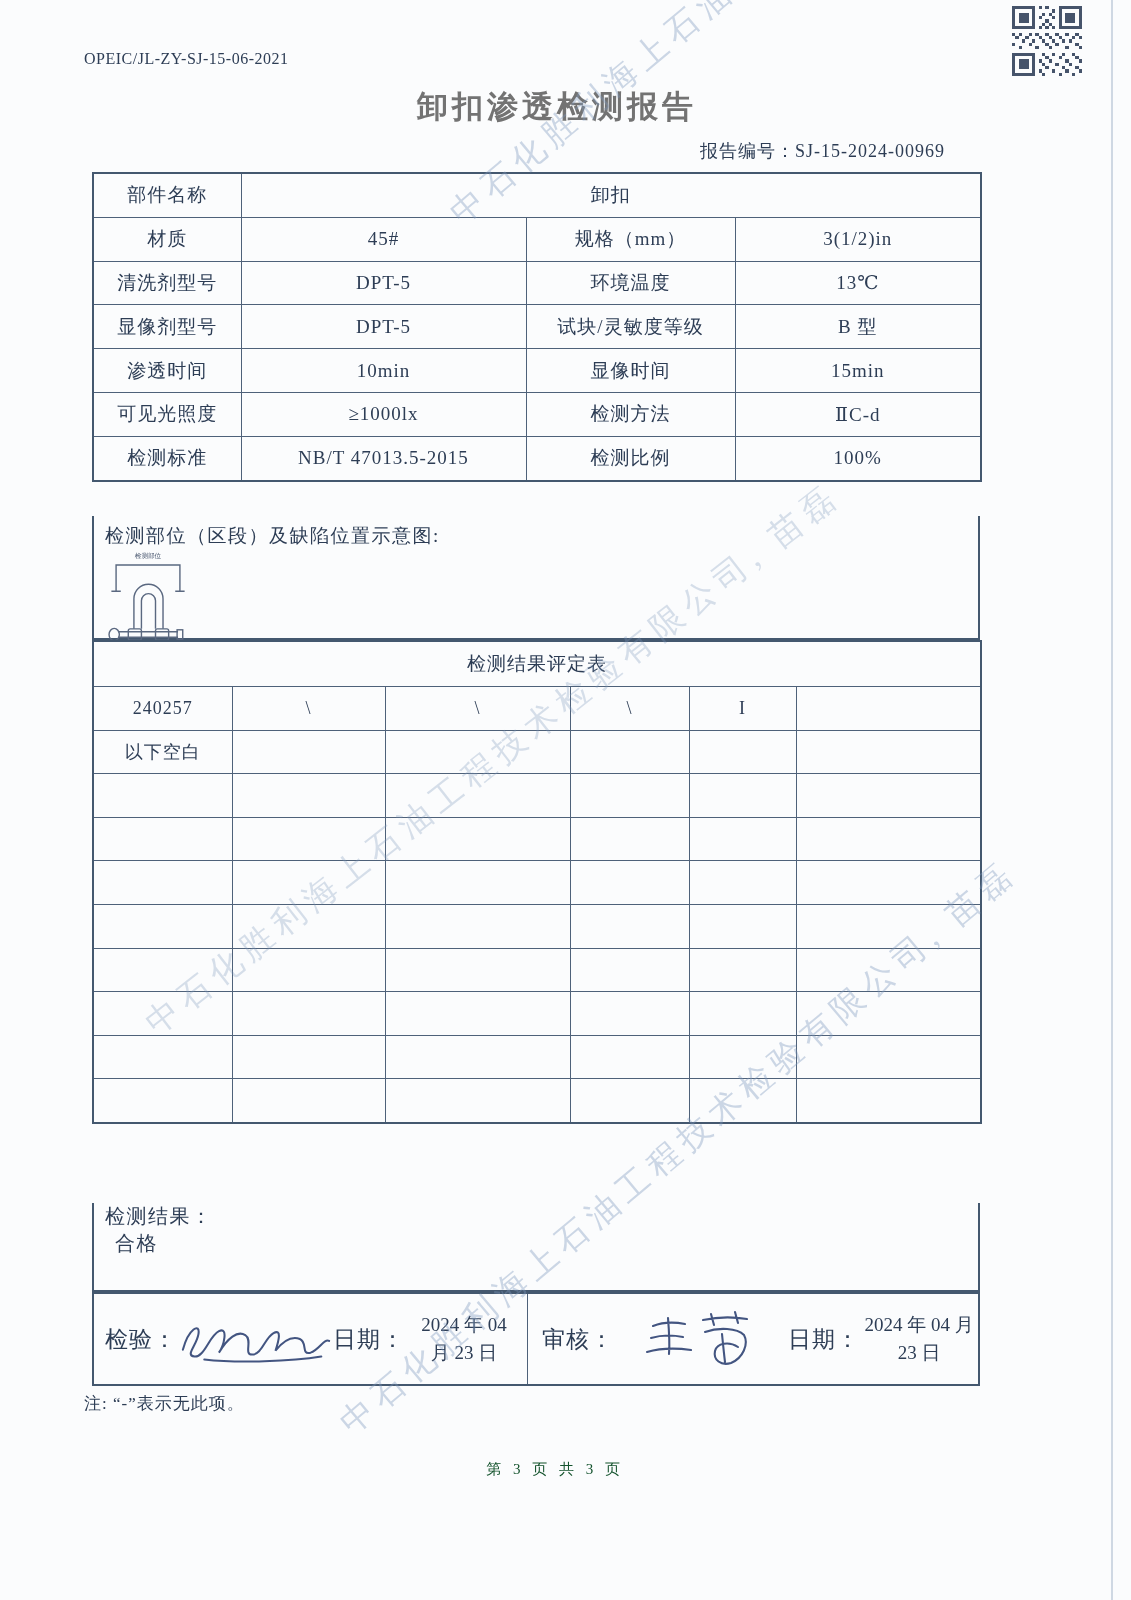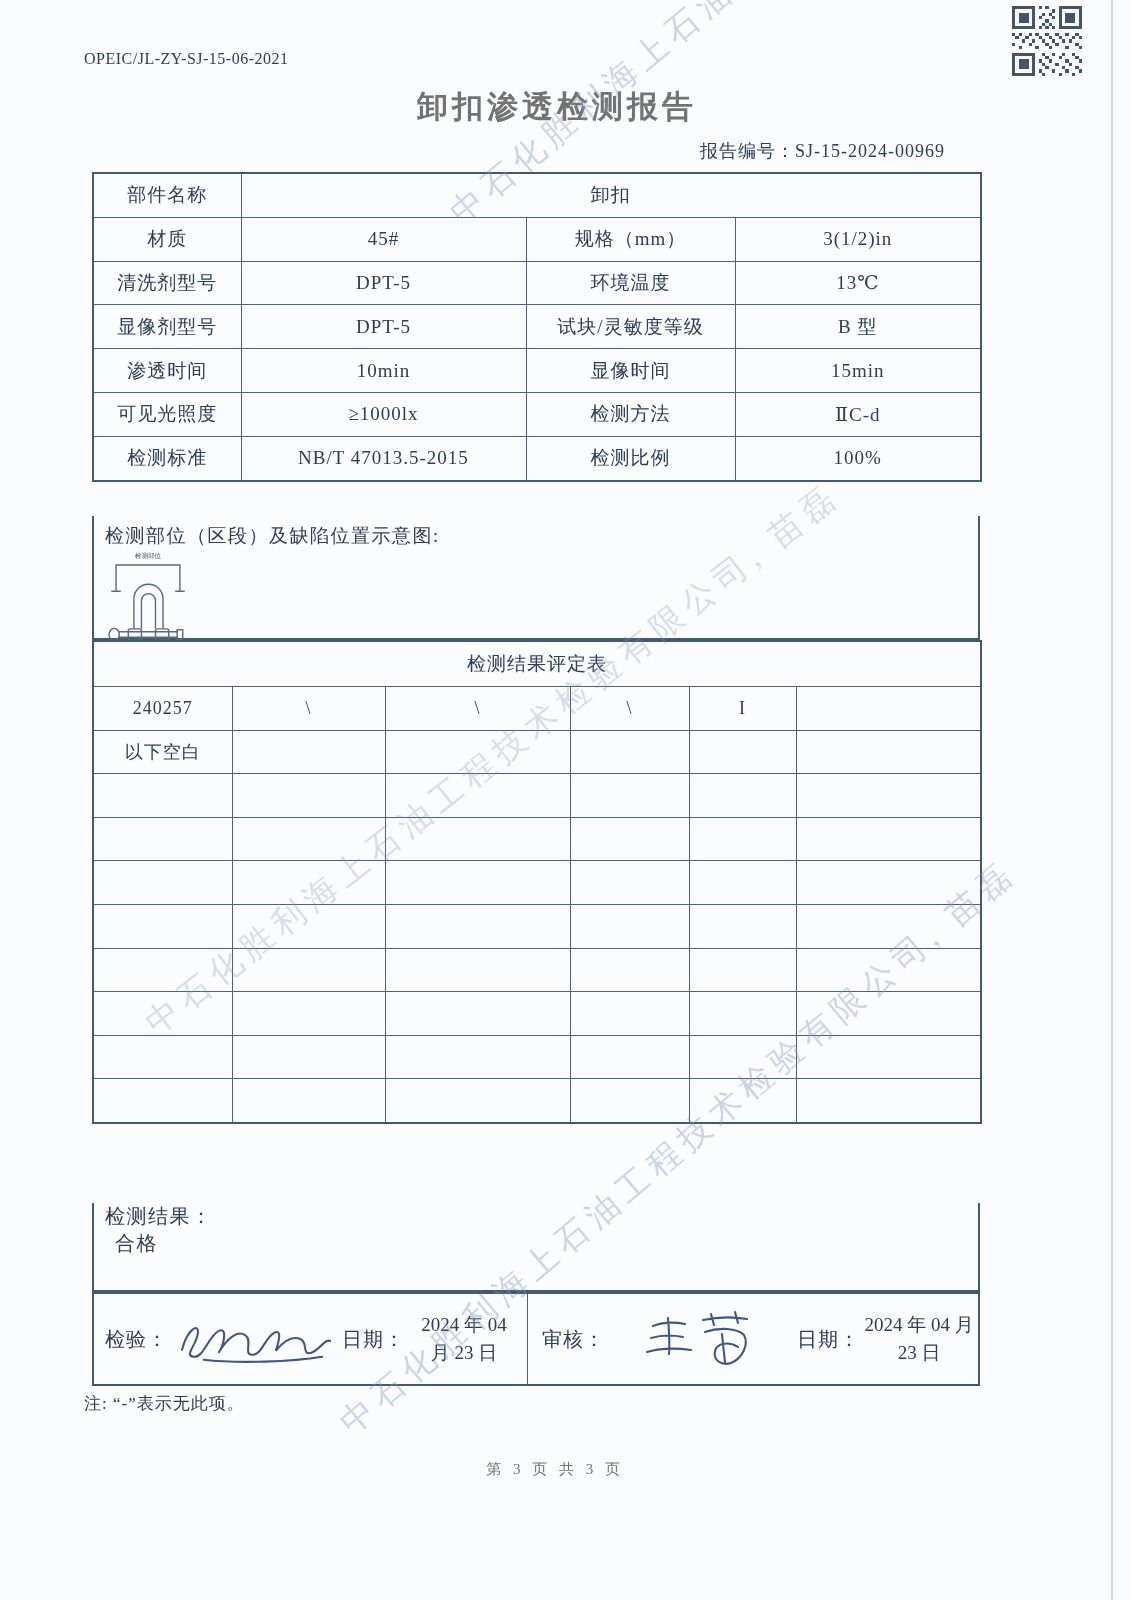--- a/index.html
+++ b/index.html
@@ -30,27 +30,27 @@
   .result-box{position:absolute;left:92px;top:1203px;width:888px;height:89px;box-sizing:border-box;
               border:2px solid #44586f;border-top:none;display:flex;align-items:flex-start;
               font-size:20px;letter-spacing:1.5px;padding-left:11px;flex-direction:column;}
   .result-box .val{margin-left:10px;}
 
   .sign-box{position:absolute;left:92px;top:1292px;width:888px;height:94px;box-sizing:border-box;
             border:2px solid #44586f;display:flex;}
   .sign-cell{display:flex;align-items:center;box-sizing:border-box;height:100%;}
   .sign-cell.lft{width:434px;border-right:1.5px solid #4e6179;padding:0 4px 0 11px;}
   .sign-cell.rgt{flex:1;padding:0 0 0 14px;}
-  .lbl{font-size:20px;letter-spacing:1px;flex:0 0 auto;}
+  .lbl{font-size:23px;letter-spacing:1px;flex:0 0 auto;}
   .sig-wrap{flex:1;display:flex;justify-content:center;align-items:center;min-width:0;}
   .date{flex:0 0 auto;width:118px;font-size:19px;text-align:center;line-height:1.5;}
 
   .note{position:absolute;left:84px;top:1392px;font-size:17px;letter-spacing:1px;}
   .footer{position:absolute;left:0;top:1460px;width:1110px;text-align:center;font-size:15px;
-          letter-spacing:4px;color:#737373;}
+          letter-spacing:4px;color:#14532d;}
 
   .wm{position:absolute;white-space:nowrap;font-size:33px;letter-spacing:7px;
       color:rgba(127,152,189,.38);transform-origin:0 50%;pointer-events:none;}
   .wm1{left:455px;top:195px;transform:rotate(-40deg);}
   .wm2{left:150px;top:1005px;transform:rotate(-38deg);color:rgba(127,152,189,.30);}
   .wm3{left:345px;top:1405px;transform:rotate(-40deg);}
 
   .scan-edge{position:absolute;left:1111px;top:0;width:2px;height:1600px;background:#cfd8e3;}
   svg.sig path{stroke:#2f4273;stroke-width:2.1;fill:none;stroke-linecap:round;opacity:.9;}
 </style>

